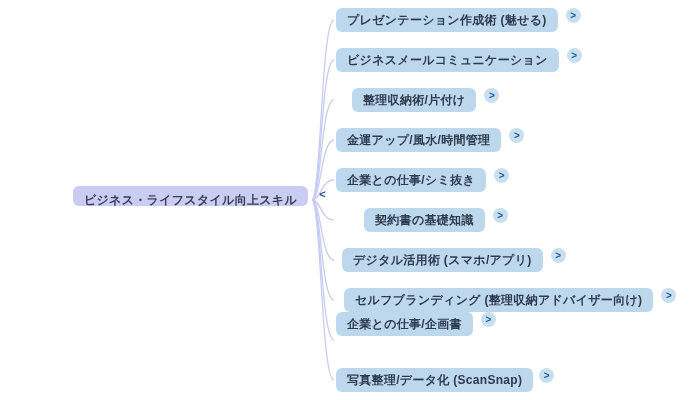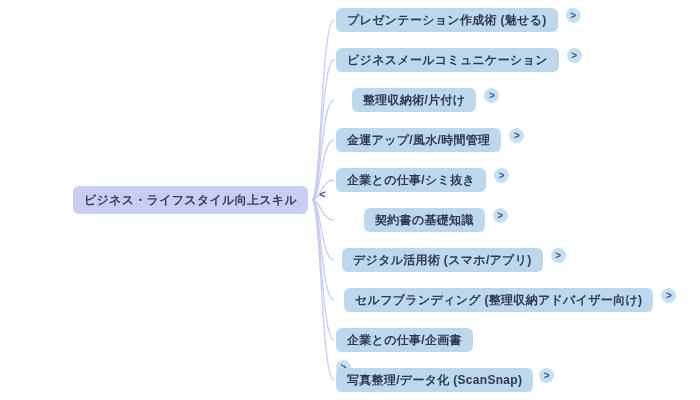--- a/index.html
+++ b/index.html
@@ -14,21 +14,21 @@
   .row{position:absolute;display:flex;align-items:flex-start;gap:8px;white-space:nowrap;}
   .node{
     border-radius:6px;
     padding:0 11px;
     font-size:12px;
     font-weight:600;
     letter-spacing:0.3px;
   }
   .root-row{left:0;top:186px;width:330px;justify-content:flex-end;gap:7px;}
   .root-node{
-    height:28px;line-height:28px;
+    height:20px;line-height:28px;
     background:#c9cdf4;
     color:#3b3b52;
   }
   .child-node{
     height:24px;line-height:24px;
     background:#bdd7ec;
     color:#2e3b4e;
   }
   .toggle{
     width:15px;height:15px;
@@ -85,21 +85,21 @@
         <div class="toggle child-toggle">&gt;</div>
       </div>
       <div class="row" style="left: 336px; top: 248px; padding-left: 6px;">
         <div class="node child-node">デジタル活用術 (スマホ/アプリ)</div>
         <div class="toggle child-toggle">&gt;</div>
       </div>
       <div class="row" style="left: 336px; top: 288px; padding-left: 8px;">
         <div class="node child-node">セルフブランディング (整理収納アドバイザー向け)</div>
         <div class="toggle child-toggle">&gt;</div>
       </div>
-      <div class="row" style="left: 336px; top: 328px; flex-direction: column;">
+      <div class="row" style="left: 336px; top: 312px;">
         <div class="node child-node">企業との仕事/企画書</div>
         <div class="toggle child-toggle">&gt;</div>
       </div>
       <div class="row" style="left: 336px; top: 368px; gap: 6px;">
         <div class="node child-node">写真整理/データ化 (ScanSnap)</div>
         <div class="toggle child-toggle">&gt;</div>
       </div>
     </div>
 
   <div class="row root-row">

